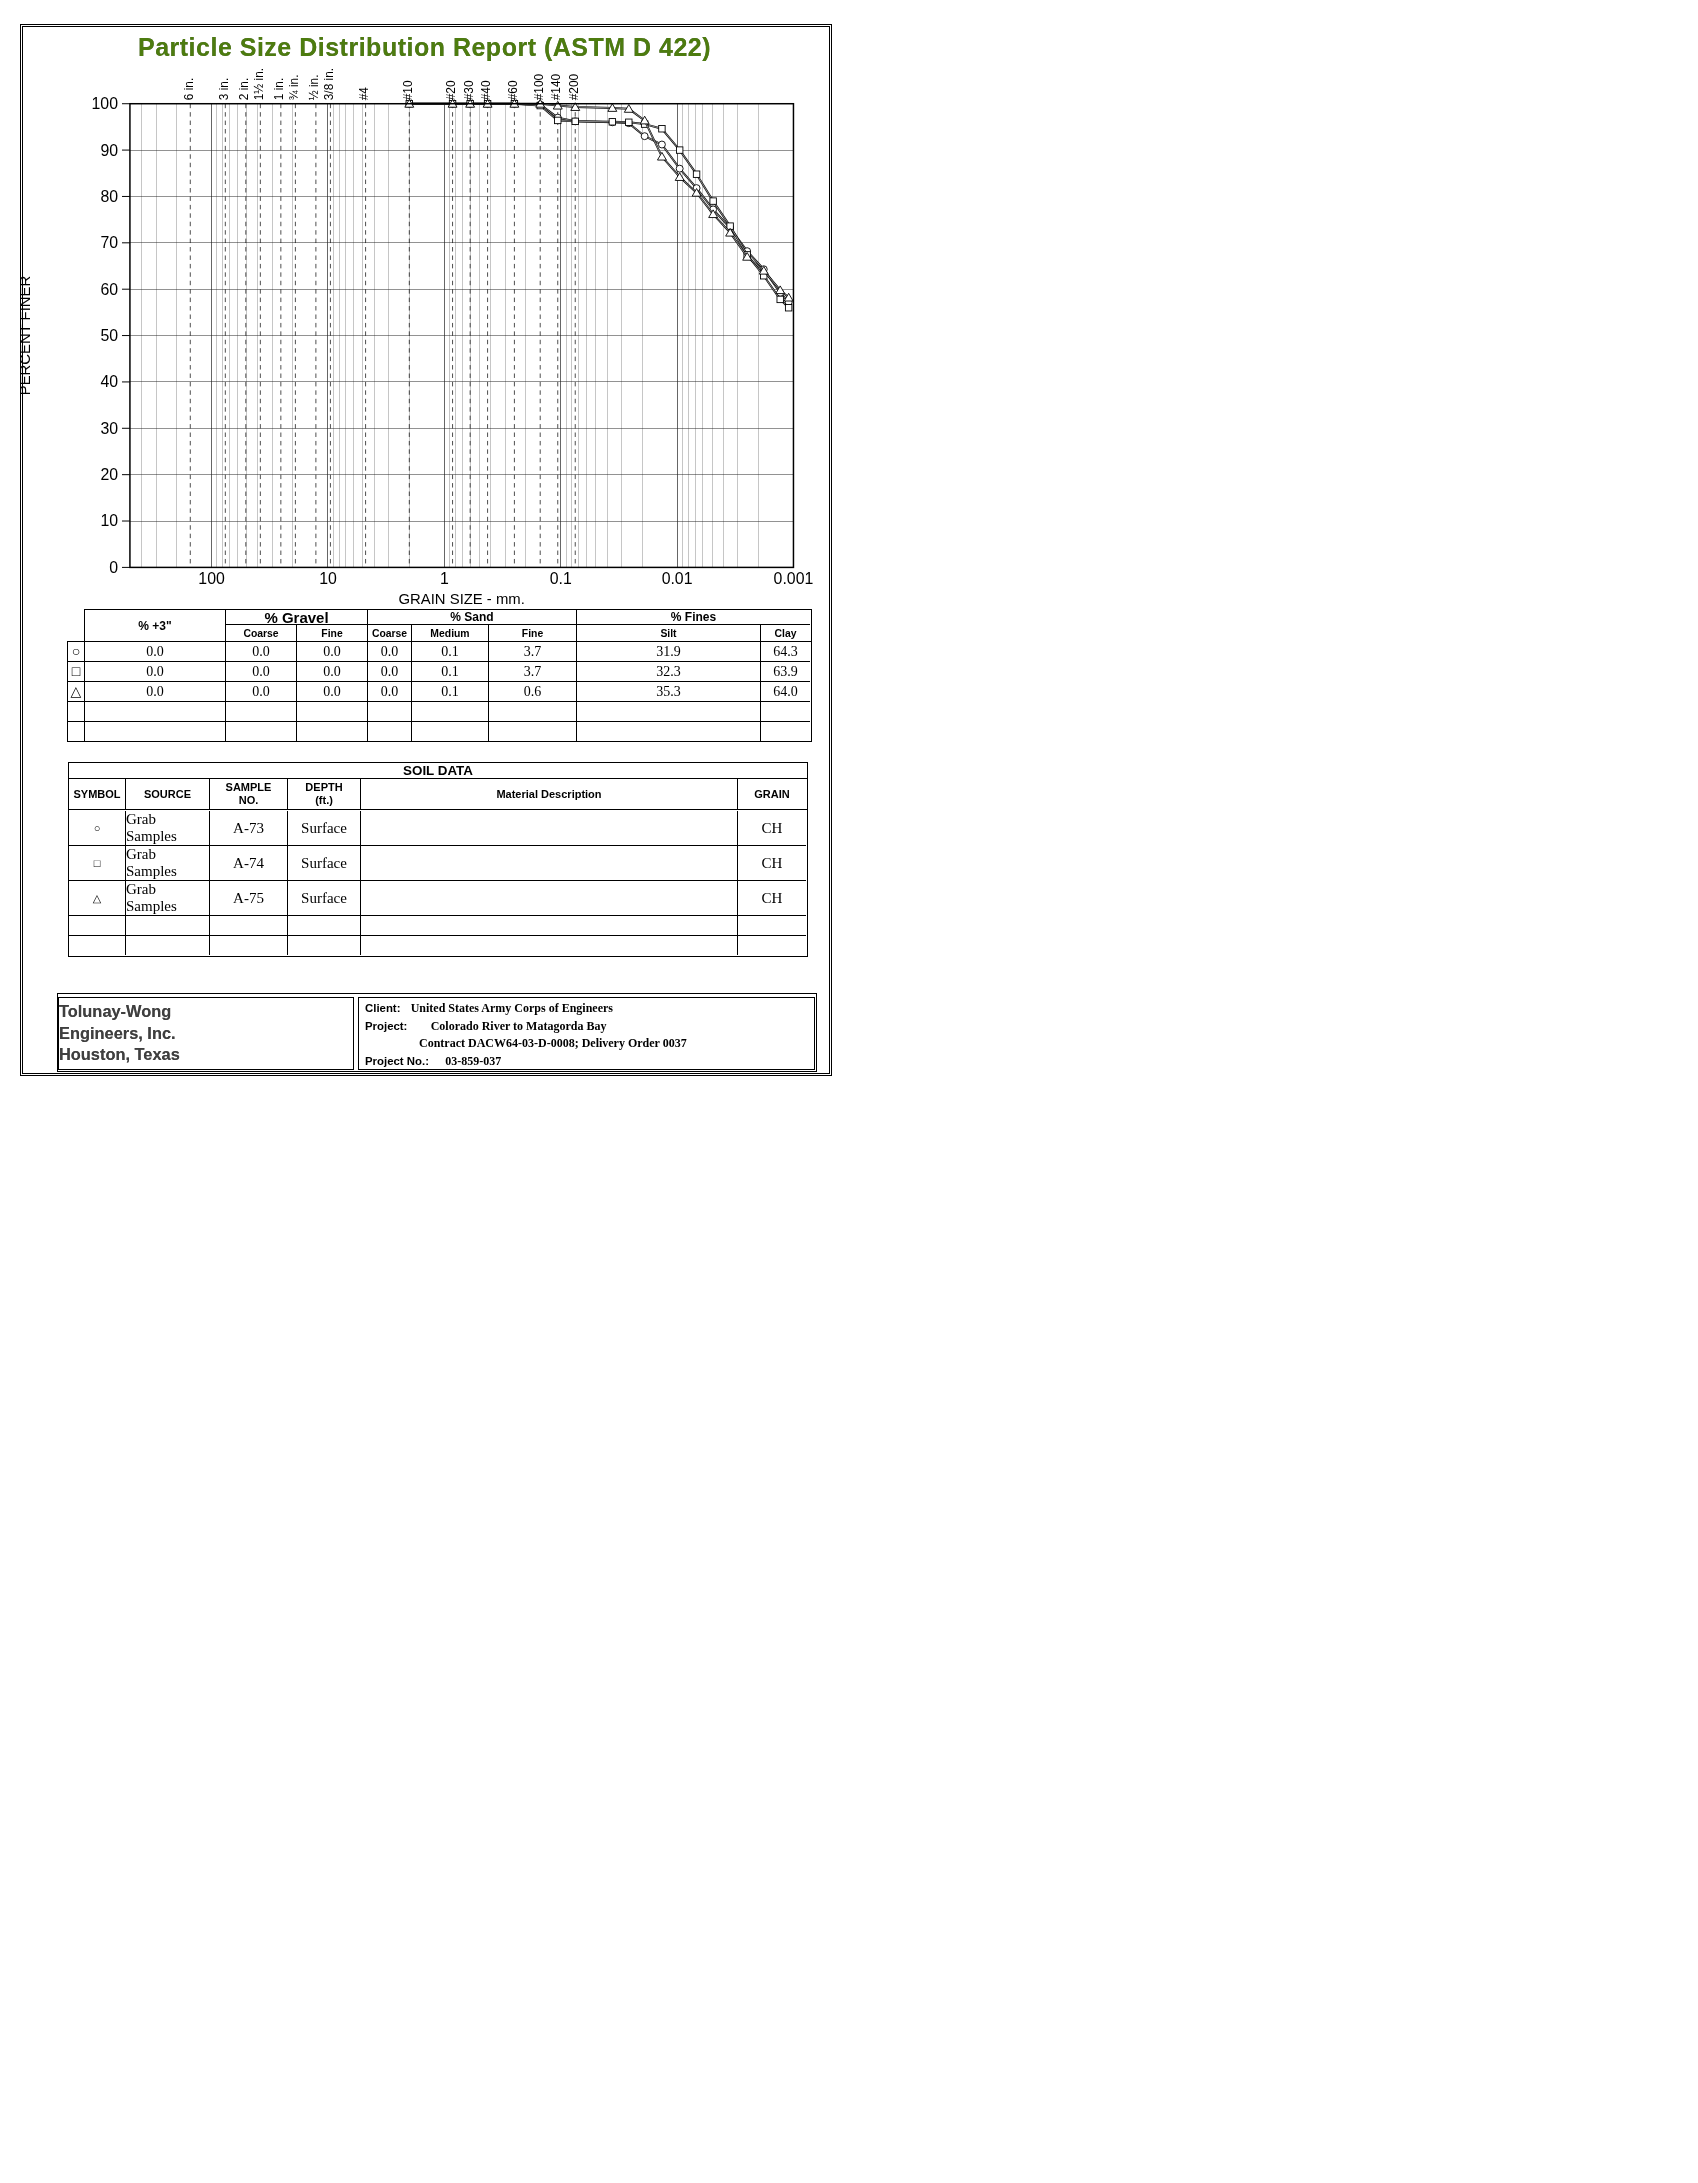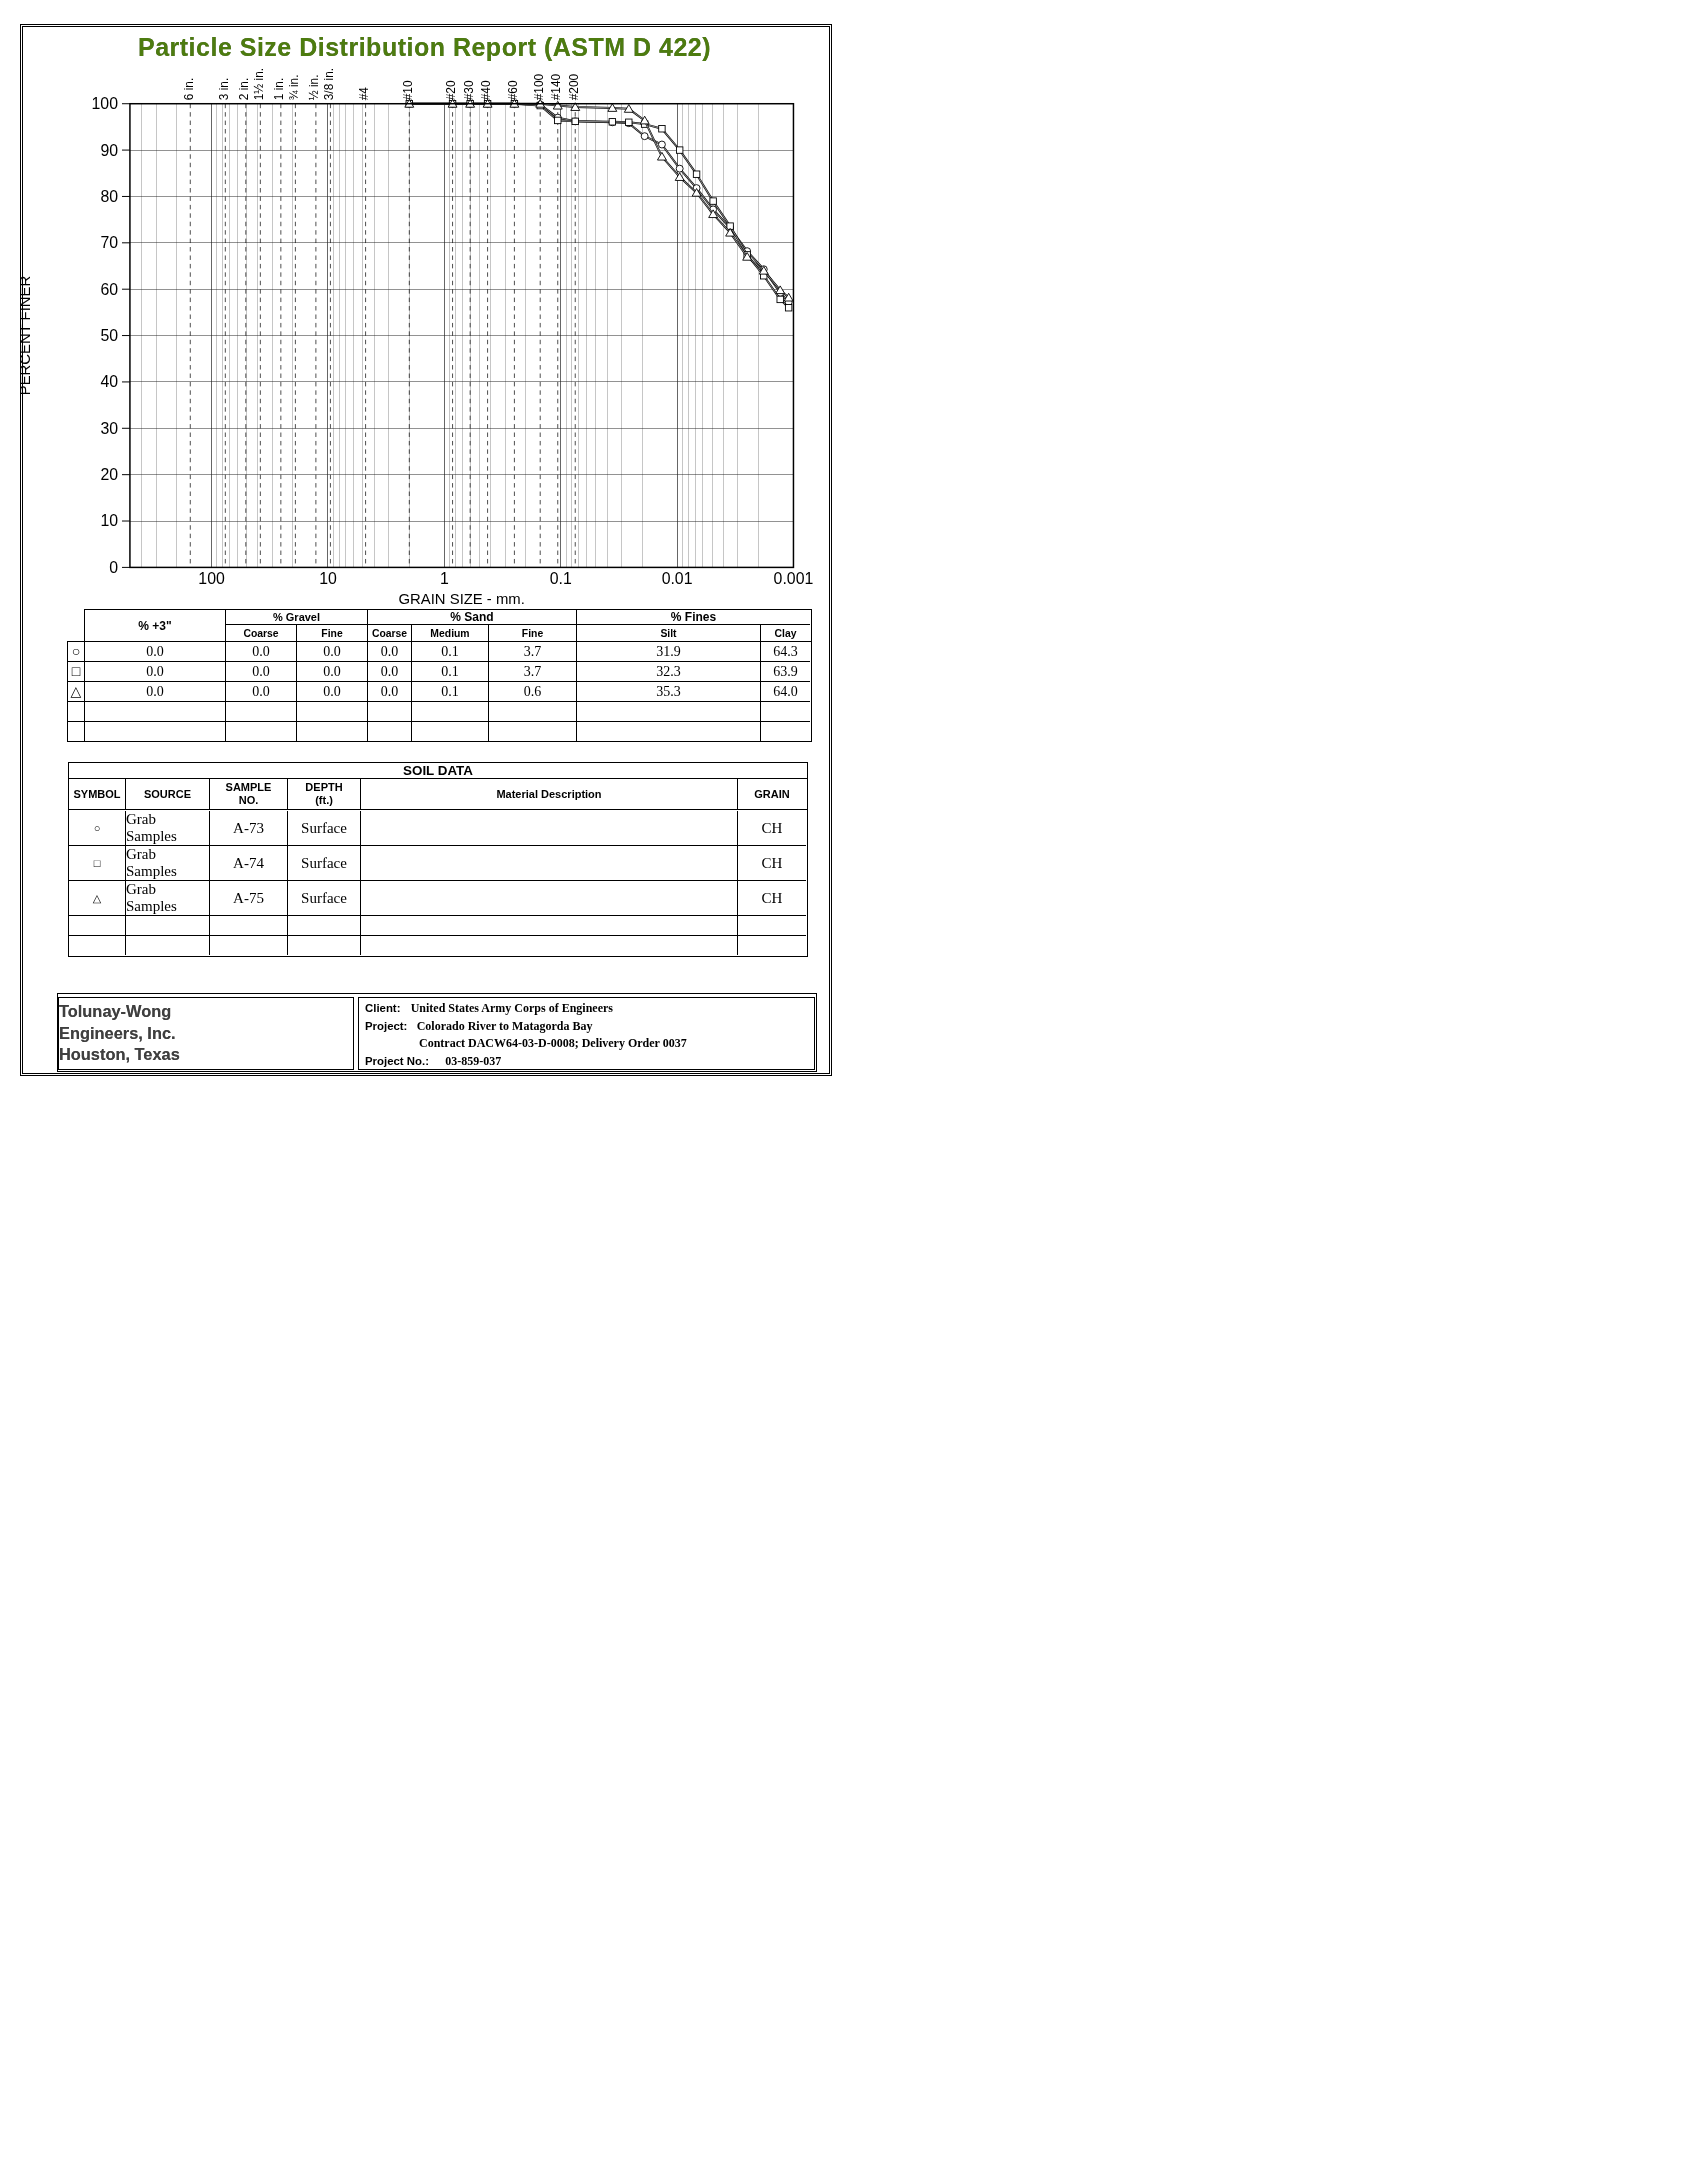--- a/index.html
+++ b/index.html
@@ -14,21 +14,21 @@
   .serif{font-family:"Liberation Serif",serif;}
 
   
   .ft-head{position:absolute;left:84px;top:609px;width:726px;height:32px;
            border:1px solid #000;border-bottom:none;
            display:grid;grid-template-columns:141px 71px 71px 44px 77px 88px 184px 49px;
            grid-template-rows:15px 17px;}
   .ft-head div{display:flex;align-items:center;justify-content:center;
                font-weight:bold;box-sizing:border-box;}
   .fh-plus3{grid-column:1;grid-row:1/3;border-right:1px solid #000;font-size:12px;}
-  .fh-gravel{grid-column:2/4;grid-row:1;border-right:1px solid #000;border-bottom:1px solid #000;font-size:11px;}
+  .fh-gravel{grid-column:2/4;grid-row:1;border-right:1px solid #000;border-bottom:1px solid #000;font-size:15px;}
   .fh-sand{grid-column:4/7;grid-row:1;border-right:1px solid #000;border-bottom:1px solid #000;font-size:12px;}
   .fh-fines{grid-column:7/9;grid-row:1;border-bottom:1px solid #000;font-size:12px;}
   .fh-sub{grid-row:2;font-size:10.4px;}
   .br1{border-right:0.5px solid #000;}
   .br2{border-right:1px solid #000;}
   .ft-body{position:absolute;left:67px;top:641px;width:743px;height:99px;
            border:1.5px solid #000;
            display:grid;grid-template-columns:17px 141px 71px 71px 44px 77px 88px 184px 49px;
            grid-template-rows:repeat(5,20px);}
   .ft-body div{display:flex;align-items:center;justify-content:center;box-sizing:border-box;
@@ -414,21 +414,21 @@
     <div>Engineers, Inc.</div>
     <div>Houston, Texas</div>
   </div>
   <div class="f-info">
     <div class="f-row" style="top:3px">
       <span class="f-lab">Client:</span>
       <span class="f-val" style="margin-left:8px">United States Army Corps of Engineers</span>
     </div>
     <div class="f-row" style="top:21px">
       <span class="f-lab">Project:</span>
-      <span class="f-val" style="margin-left:7px">Colorado River to Matagorda Bay</span>
+      <span class="f-val" style="margin-left:21px">Colorado River to Matagorda Bay</span>
     </div>
     <div class="f-row" style="top:38px;left:60px">
       <span class="f-val">Contract DACW64-03-D-0008; Delivery Order 0037</span>
     </div>
     <div class="f-row" style="top:56px">
       <span class="f-lab">Project No.:</span>
       <span class="f-val" style="margin-left:14px">03-859-037</span>
     </div>
   </div>
 </div>

